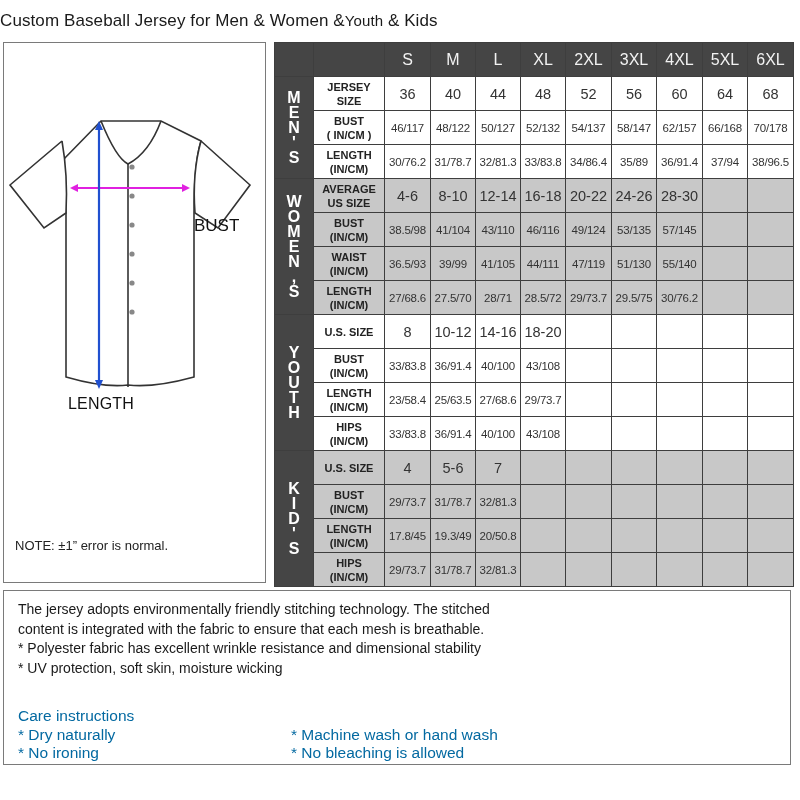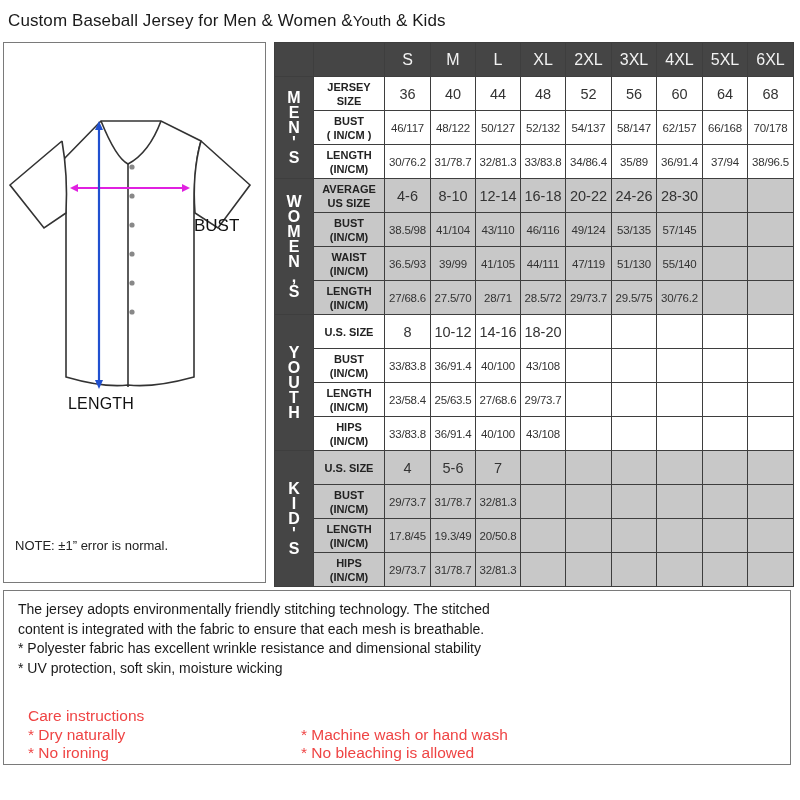--- a/index.html
+++ b/index.html
@@ -1,17 +1,17 @@
 <!DOCTYPE html>
 <html><head>
 <meta charset="utf-8">
 <style>
   html, body { margin:0; padding:0; background:#ffffff; }
   body { width:800px; height:800px; position:relative; overflow:hidden; font-family:"Liberation Sans", sans-serif; color:#1a1a1a; }
-  .title { position:absolute; left:8px; top:11px; font-size:17px; font-weight:normal; letter-spacing:0.1px; white-space:nowrap; }
+  .title { position:absolute; left:0; top:11px; font-size:17px; font-weight:normal; letter-spacing:0.1px; white-space:nowrap; }
   .title .small { font-size:15px; }
   .left-panel { position:absolute; left:3px; top:42px; width:261px; height:539px; border:1px solid #7a7a7a; background:#fff; }
   .left-panel svg { position:absolute; left:0; top:0; }
   .note { position:absolute; left:11px; top:455px; font-size:13px; color:#222; white-space:nowrap;margin-top:40px; }
   .lbl-bust { position:absolute; left:190px; top:173px; font-size:17px; color:#111; }
   .lbl-length { position:absolute; left:64px; top:352px; font-size:16px; color:#111; letter-spacing:0.2px; }
 
   table.size { position:absolute; left:274px; top:42px; border-collapse:collapse; table-layout:fixed; width:519px; }
   table.size td, table.size th { border:1.5px solid #3e3e3e; padding:0; text-align:center; vertical-align:middle; overflow:hidden; white-space:nowrap; }
   table.size thead th { background:#454545; color:#f2f2f2; font-weight:normal; font-size:16px; height:33px; }
@@ -20,21 +20,21 @@
   .rowlbl { font-weight:bold; font-size:11px; line-height:14px; color:#222; }
   .rowlbl .unit { font-size:11px; }
   .val { font-size:11.5px; color:#333; height:33px; letter-spacing:-0.2px; }
   .val.big { font-size:14.5px; letter-spacing:0; }
   .white td.val, .white td.rowlbl { background:#ffffff; }
   .gray td.val, .gray td.rowlbl { background:#c8c8c8; }
 
   .desc { position:absolute; left:3px; top:590px; width:788px; height:175px; border:1.5px solid #7a7a7a; background:#fff; box-sizing:border-box; }
   .desc p { margin:0; }
   .desc .para { position:absolute; left:14px; top:9px; font-size:14px; line-height:19.5px; color:#1a1a1a; white-space:nowrap; }
-  .desc .care { position:absolute; left:24px; top:116px; font-size:15.5px; line-height:18.5px; color:#ef4444; white-space:nowrap; }
+  .desc .care { position:absolute; left:14px; top:116px; font-size:15.5px; line-height:18.5px; color:#0369a1; white-space:nowrap; }
   .care-grid { display:grid; grid-template-columns:273px auto; }
 </style>
 </head>
 <body>
 
 <div class="title">
   <span>Custom Baseball Jersey for Men &amp; Women &amp;</span><span class="small">Youth</span>
   <span>&amp; Kids</span>
 </div>
 

